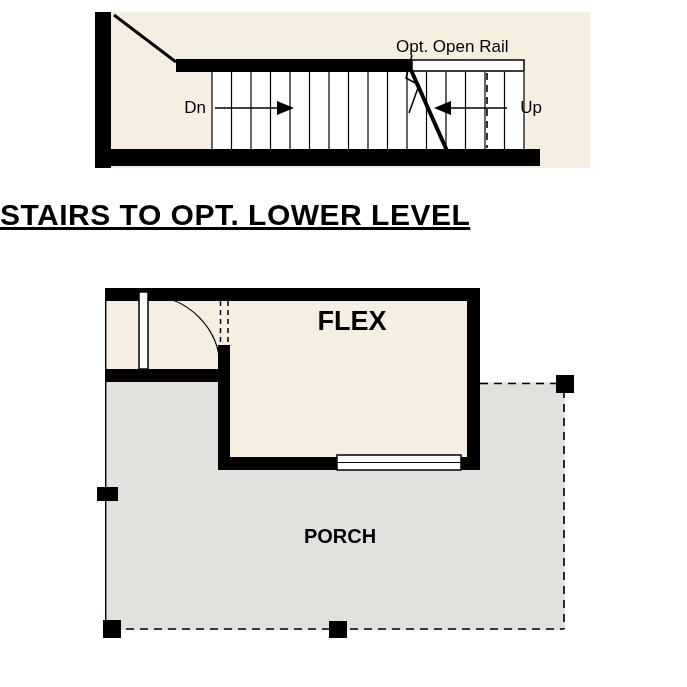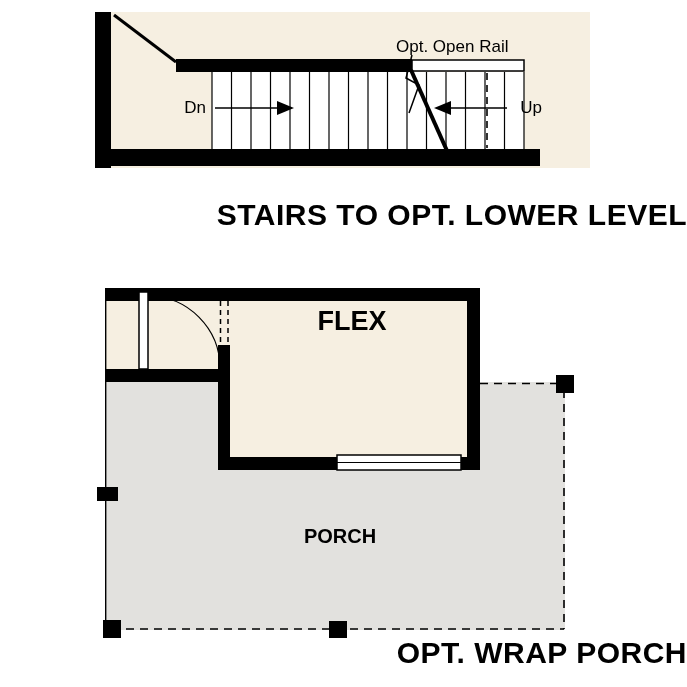--- a/index.html
+++ b/index.html
@@ -18,26 +18,27 @@
   .diagram {
     position: absolute;
     left: 0;
   }
   .diagram.stairs { top: 0; }
   .diagram.porch  { top: 280px; text-align: center; }
   .caption {
     position: absolute;
     left: 0;
     width: 687px;
-    text-align: right;
+    text-align: left;
     font-weight: 700;
     font-size: 30px;
     letter-spacing: 0.5px;
     color: #000;
     font-family: "Liberation Sans", sans-serif;
+    text-decoration: underline;
   }
   .caption-stairs { top: 198px; }
   .caption-porch  { top: 636px; }
   svg text {
     font-family: "Liberation Sans", sans-serif;
     fill: #000;
   }
   svg text.room-label { font-weight: 700; }
 </style>
 </head>
@@ -149,15 +150,14 @@
       <g>
         <rect x="139" y="12" width="9" height="77" fill="#ffffff" stroke="#000" stroke-width="1.5"></rect>
         <path d="M 148 16 A 72 72 0 0 1 220 88" fill="none" stroke="#000" stroke-width="1.2"></path>
       </g>
 
       <text x="352" y="50" font-size="27" class="room-label" text-anchor="middle">FLEX</text>
       <text x="340" y="263" font-size="20" class="room-label" text-anchor="middle">PORCH</text>
     </svg>
   </section>
 
-  <div class="caption caption-porch">OPT. WRAP PORCH</div>
 
 </div>
 
 </body></html>

